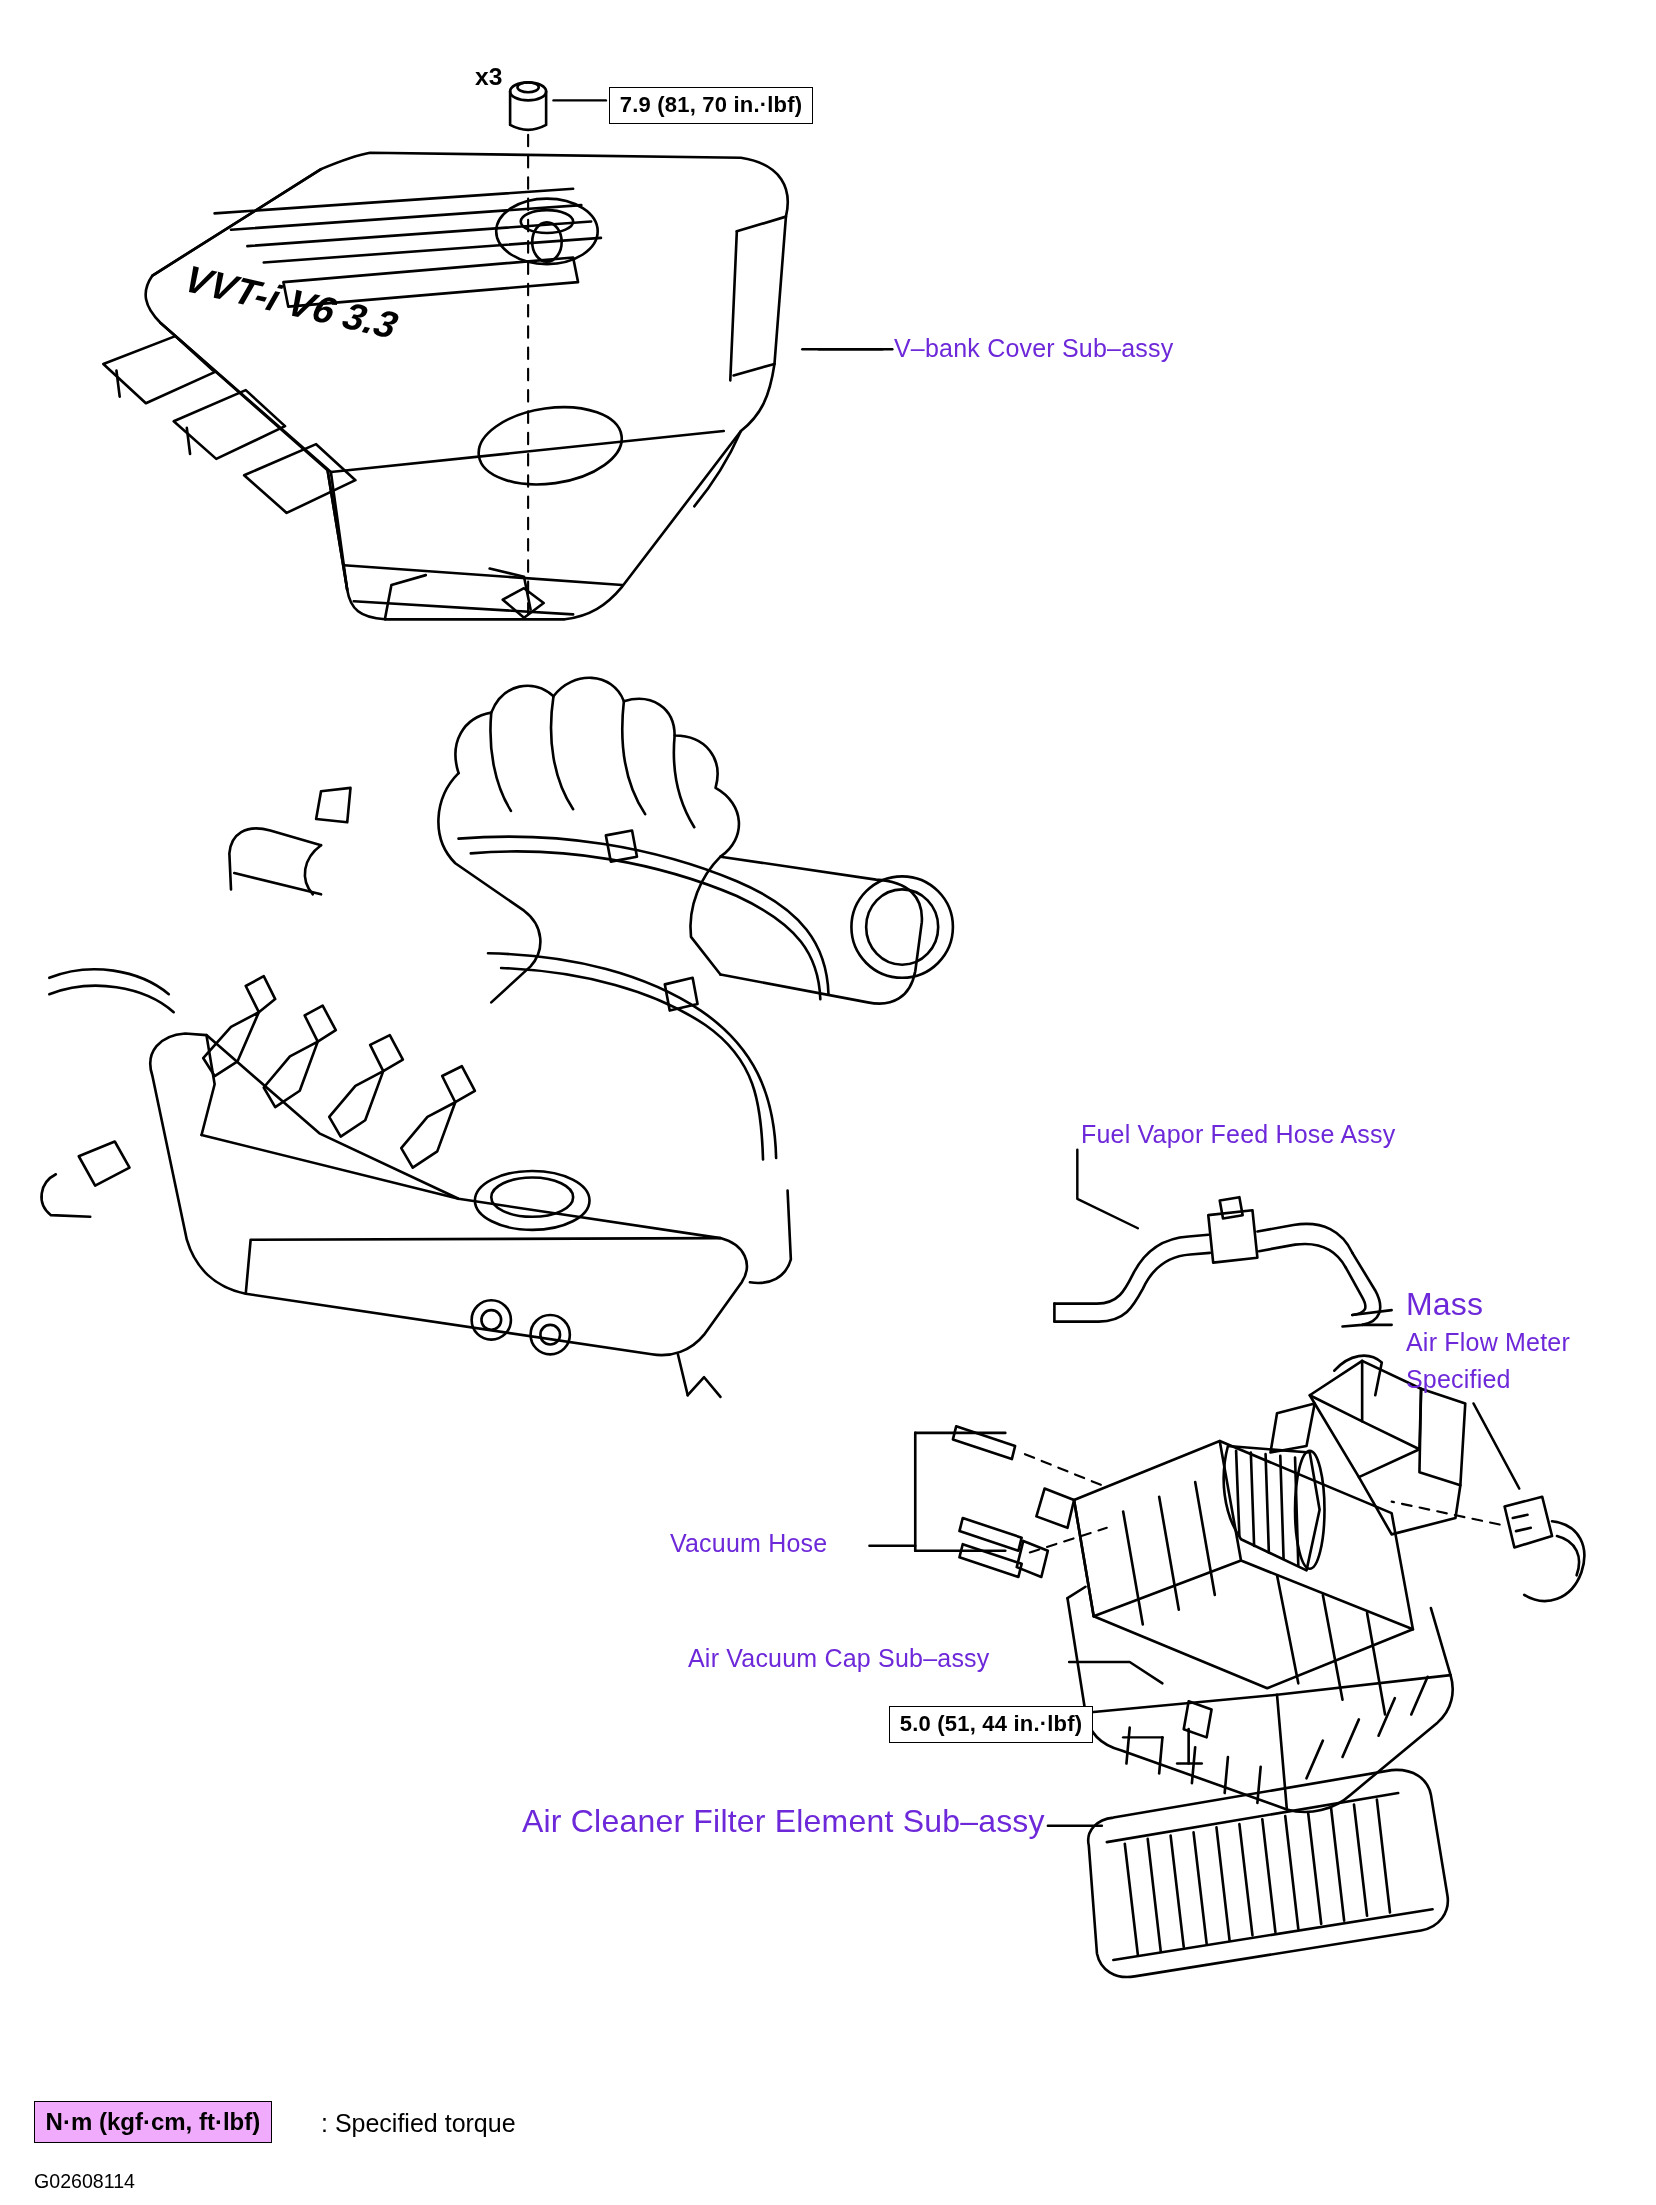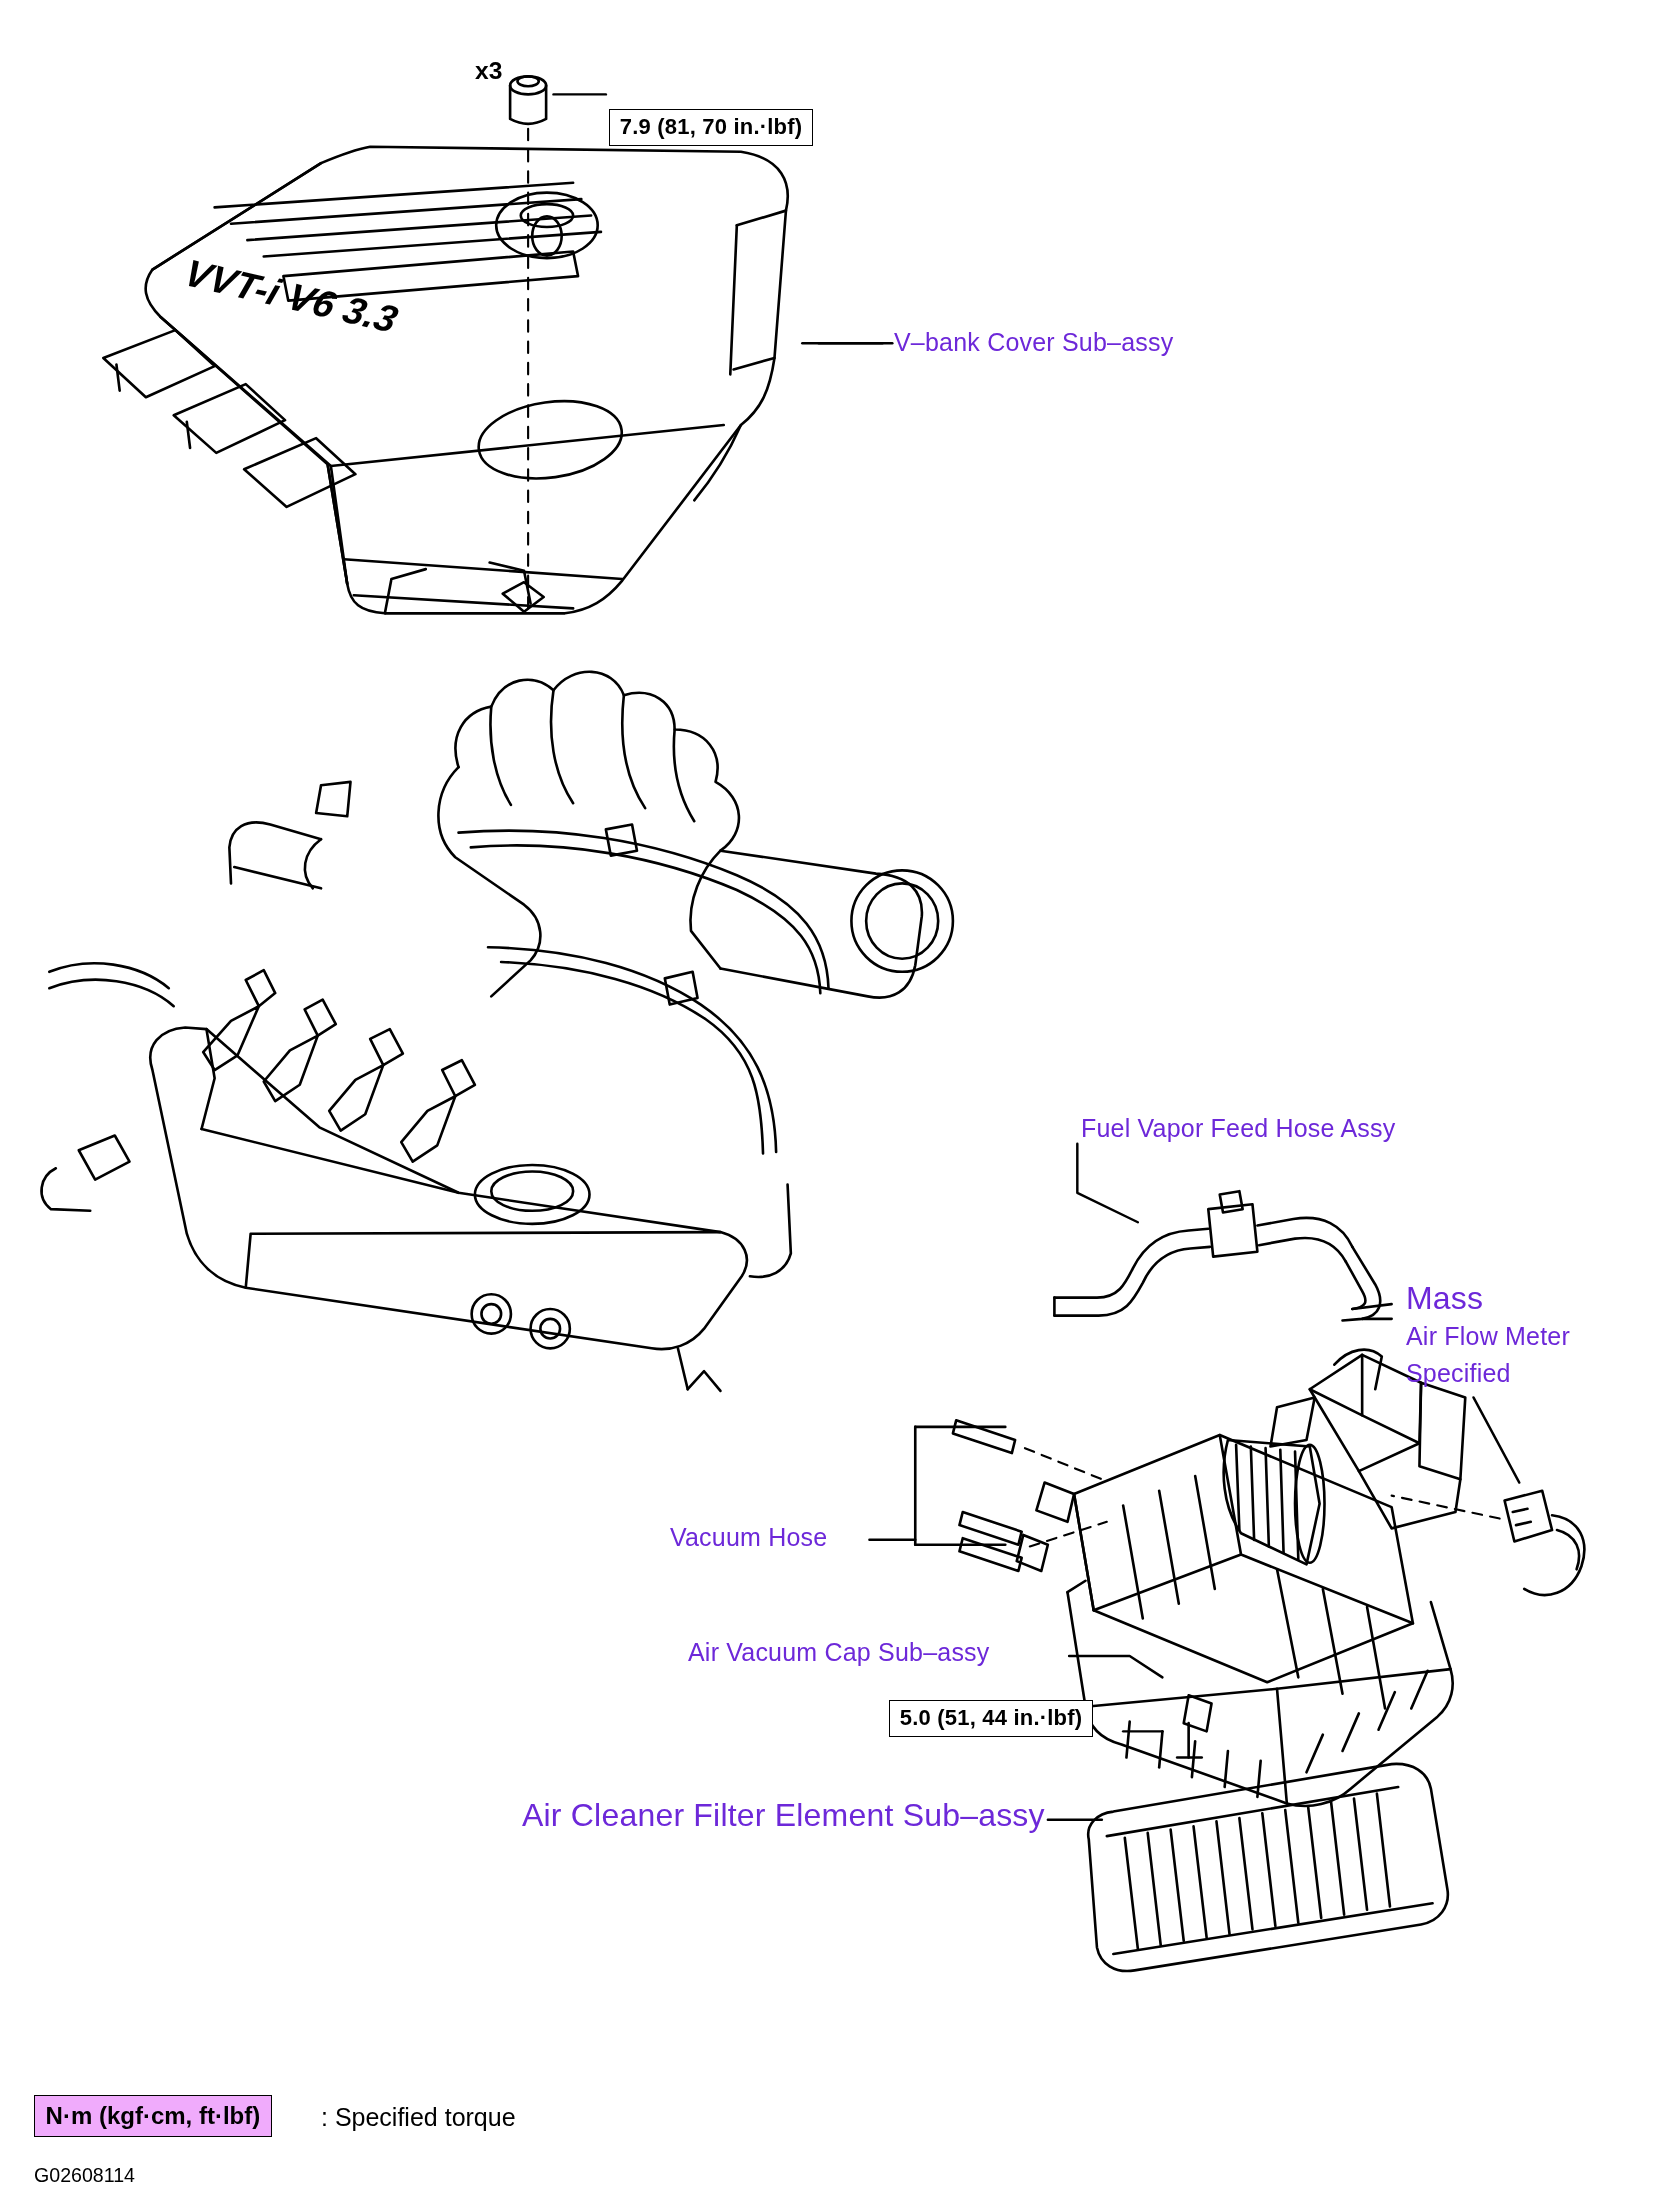--- a/index.html
+++ b/index.html
@@ -10,21 +10,21 @@
   body {
     width: 1657px;
     height: 2205px;
     position: relative;
     font-family: "Liberation Sans", sans-serif;
     color: #000000;
     overflow: hidden;
   }
   .diagram-root {
     position: absolute;
-    left: 0; top: 6px;
+    left: 0; top: 12px;
     width: 1657px;
     height: 1672px;
   }
   svg.art {
     position: absolute;
     left: 0; top: 0;
     width: 1657px;
     height: 2205px;
   }
   .lbl {
@@ -405,21 +405,21 @@
         <path d="M676 108 L740 108"></path>
 
         <path d="M1372 2108 L1420 2108"></path>
       </g>
 
     </g>
   </svg>
 
   <span class="x3" style="left:475px; top:51px;">x3</span>
 
-  <div class="torque-box" style="left:609px; top:75px;margin-top:28px;">7.9 (81, 70 in.·lbf)</div>
+  <div class="torque-box" style="left:609px; top:75px;">7.9 (81, 70 in.·lbf)</div>
 
   <span class="lbl" style="left:894px; top:321px; font-size:25px;">V–bank Cover Sub–assy</span>
 
   <span class="cover-text" style="left:193px; top:246px; transform: rotate(13deg) skewX(-6deg); font-size:38px;">VVT-i V6 3.3</span>
 
   <span class="lbl" style="left:1081px; top:1107px; font-size:25px;">Fuel Vapor Feed Hose Assy</span>
 
   <span class="lbl" style="left:1406px; top:1277px; font-size:32px;">Mass</span>
   <span class="lbl" style="left:1406px; top:1315px; font-size:25px;">Air Flow Meter</span>
   <span class="lbl" style="left:1406px; top:1352px; font-size:25px;">Specified</span>

